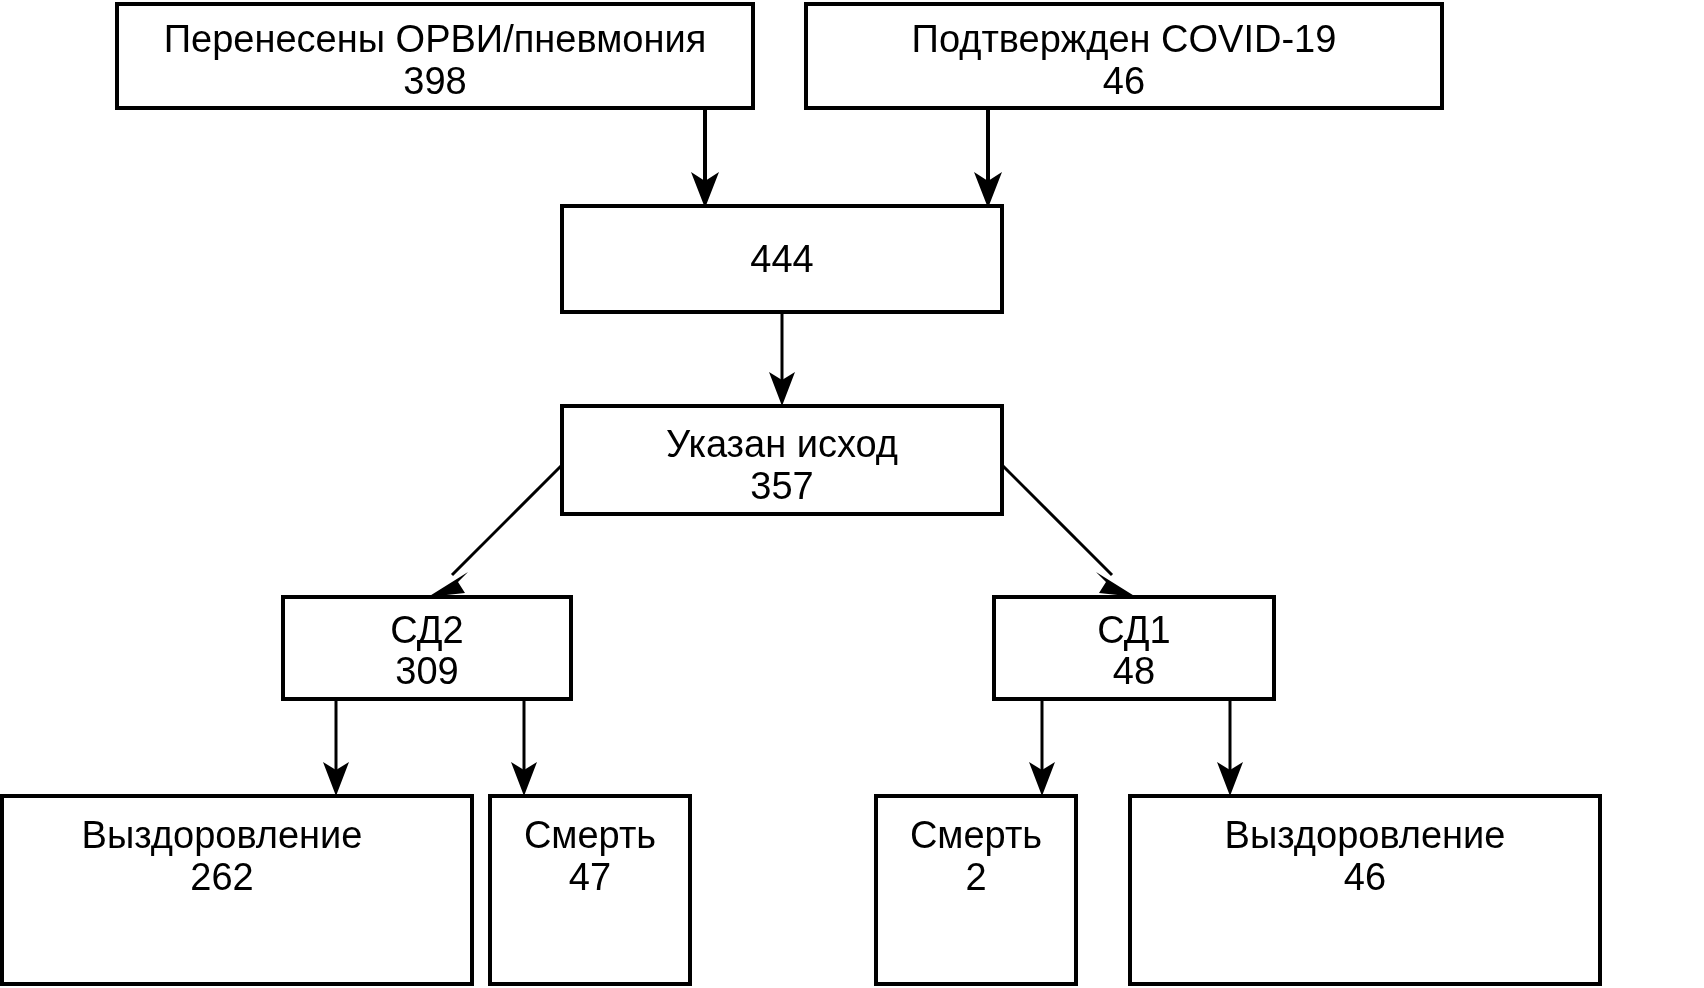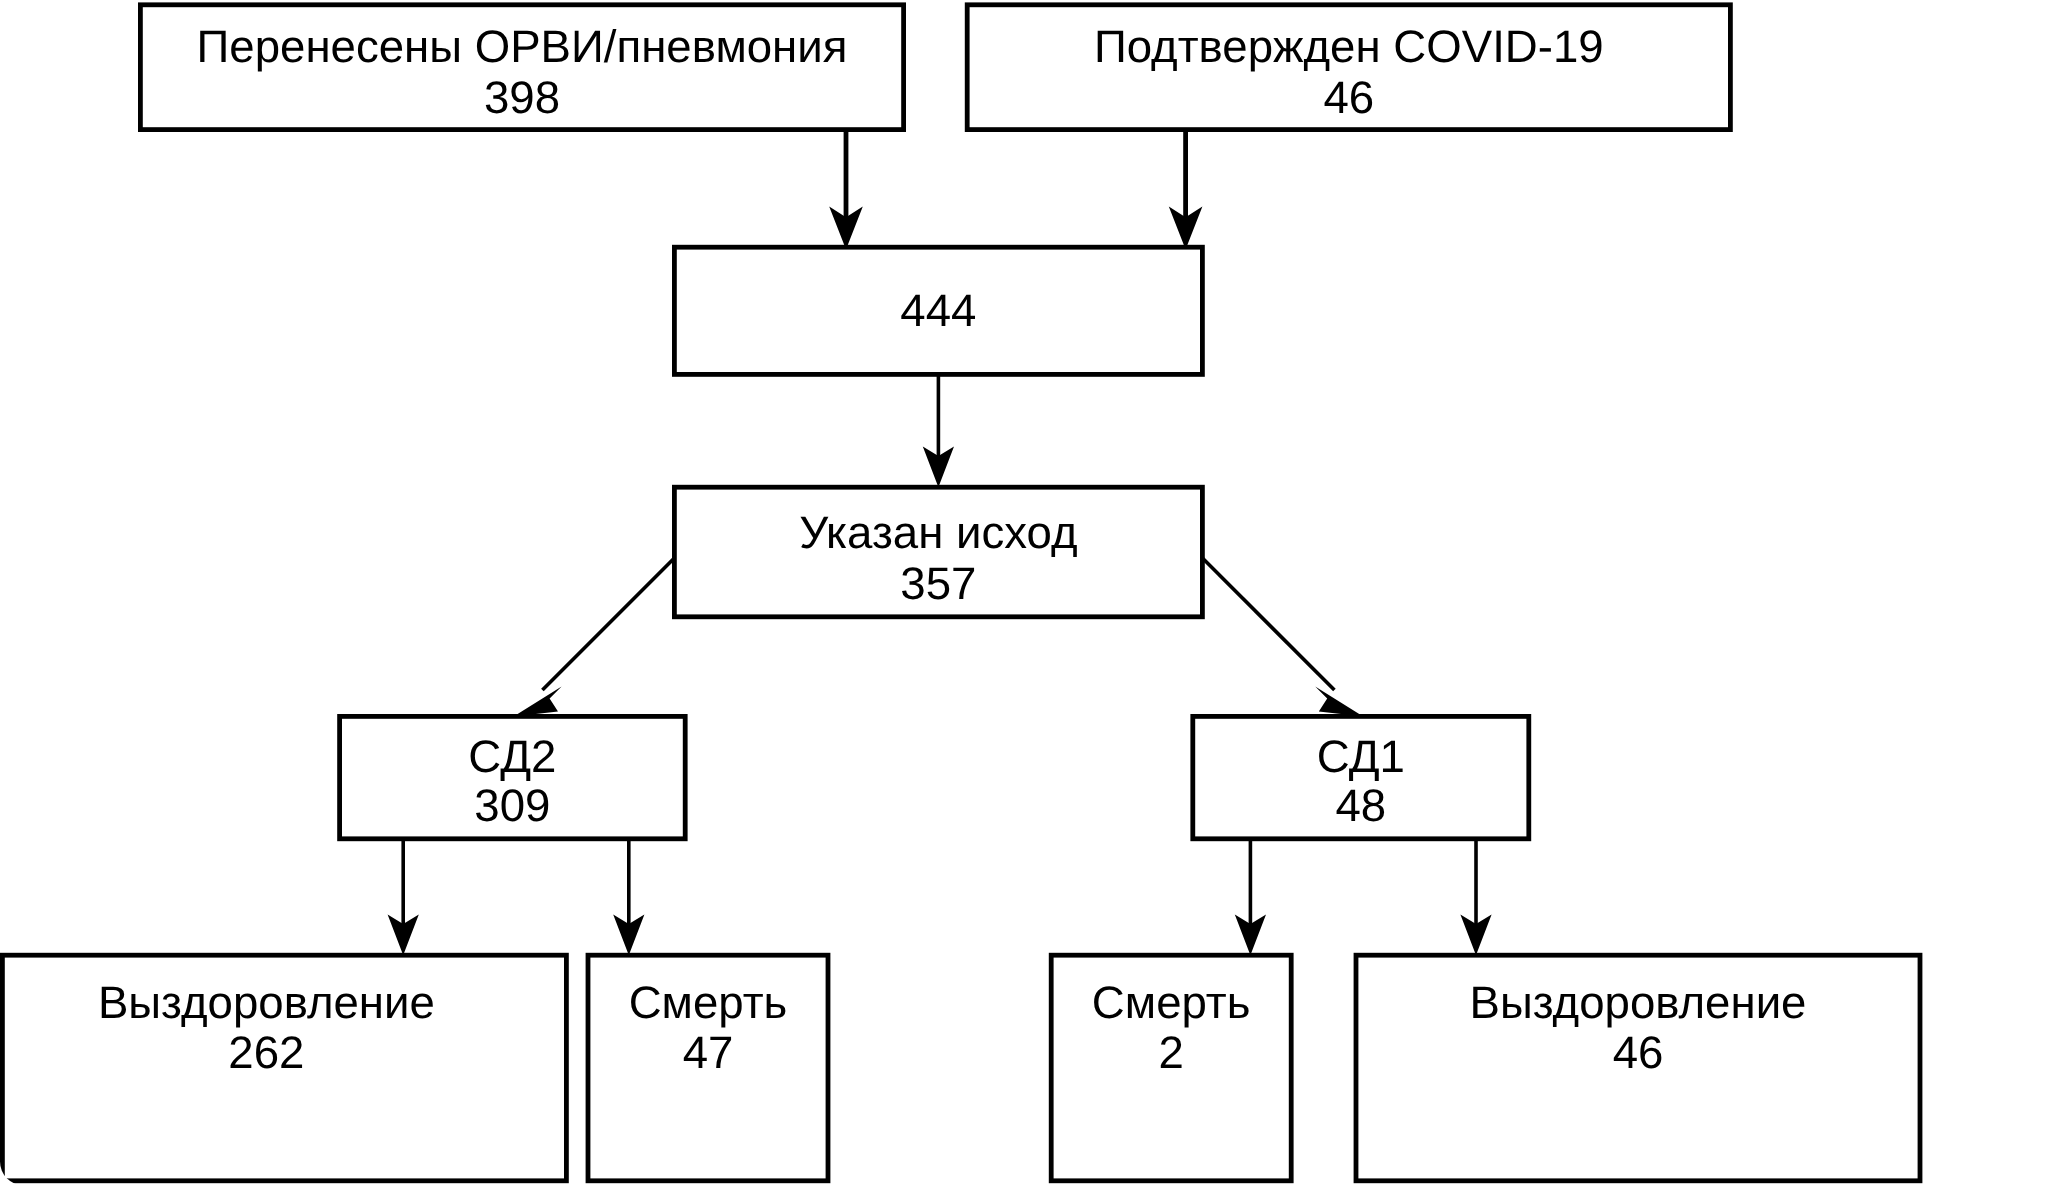--- a/index.html
+++ b/index.html
@@ -9,21 +9,20 @@
   }
   body {
     font-family: "Liberation Sans", sans-serif;
   }
   #canvas {
     position: relative;
     width: 1704px;
     height: 988px;
     background: #ffffff;
     overflow: hidden;
-    border-radius: 20px;
   }
   #flow-svg {
     position: absolute;
     top: 0;
     left: 0;
     width: 1704px;
     height: 988px;
   }
   .node-box {
     fill: #ffffff;

